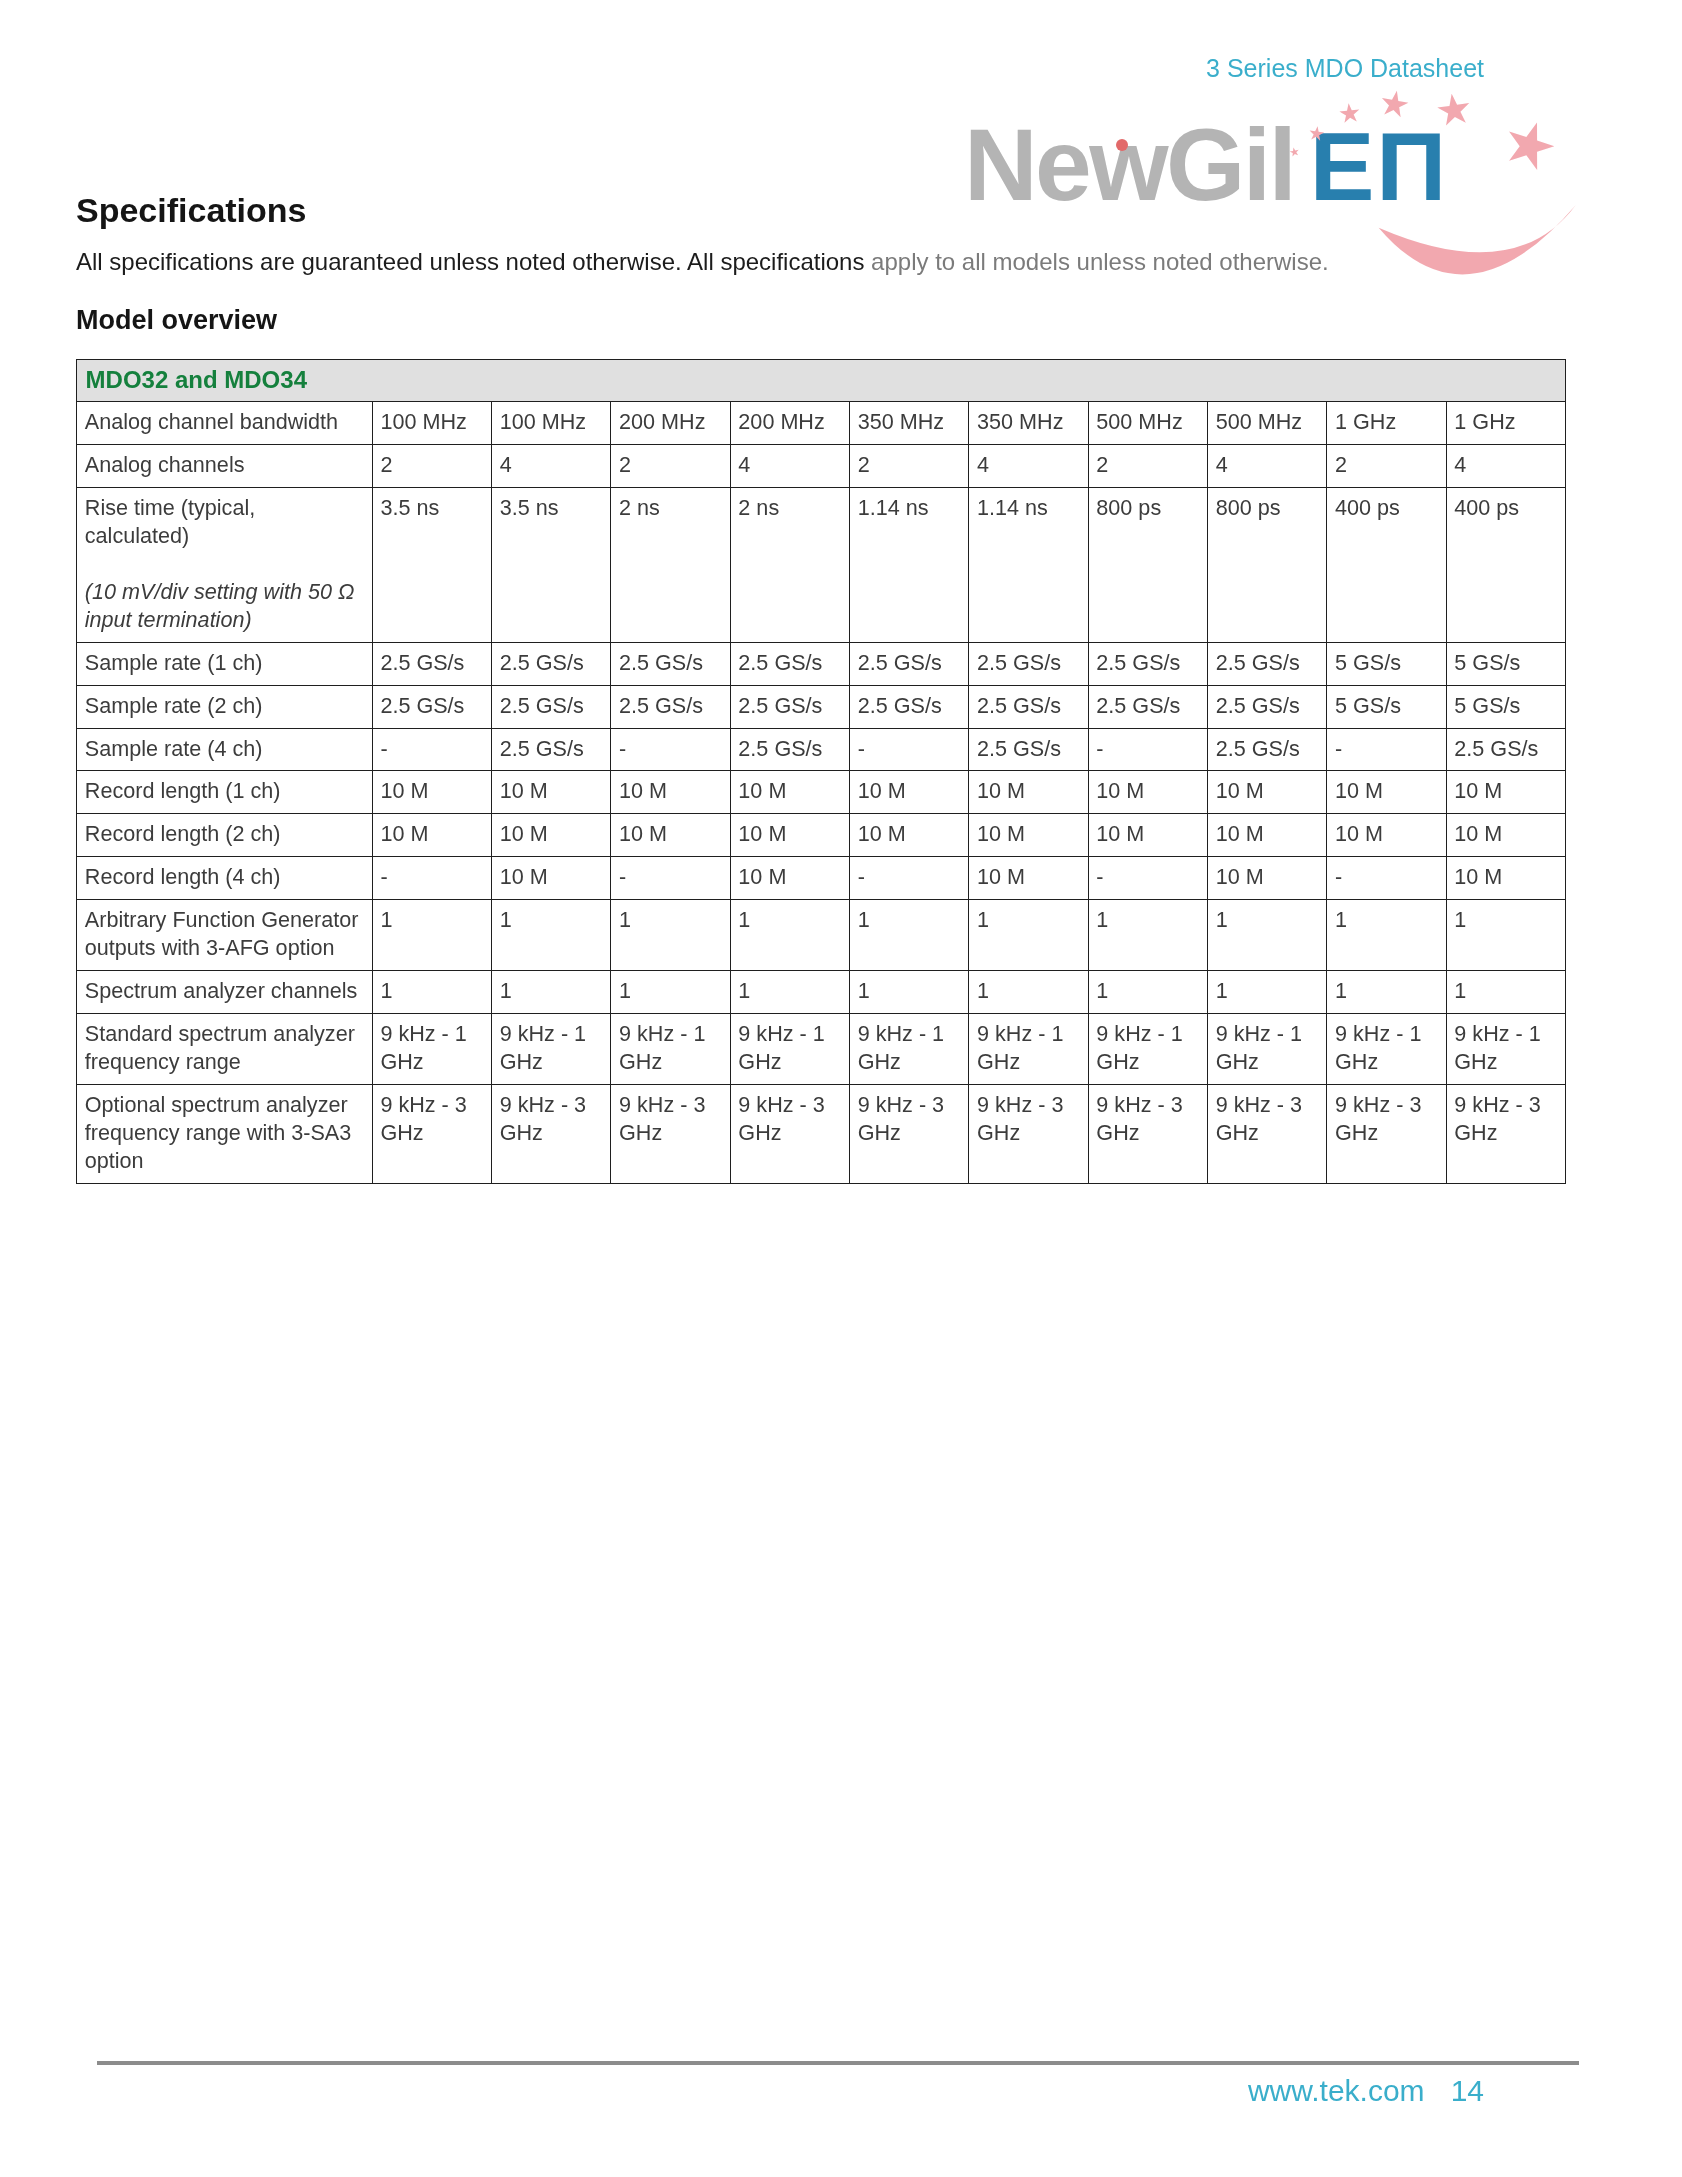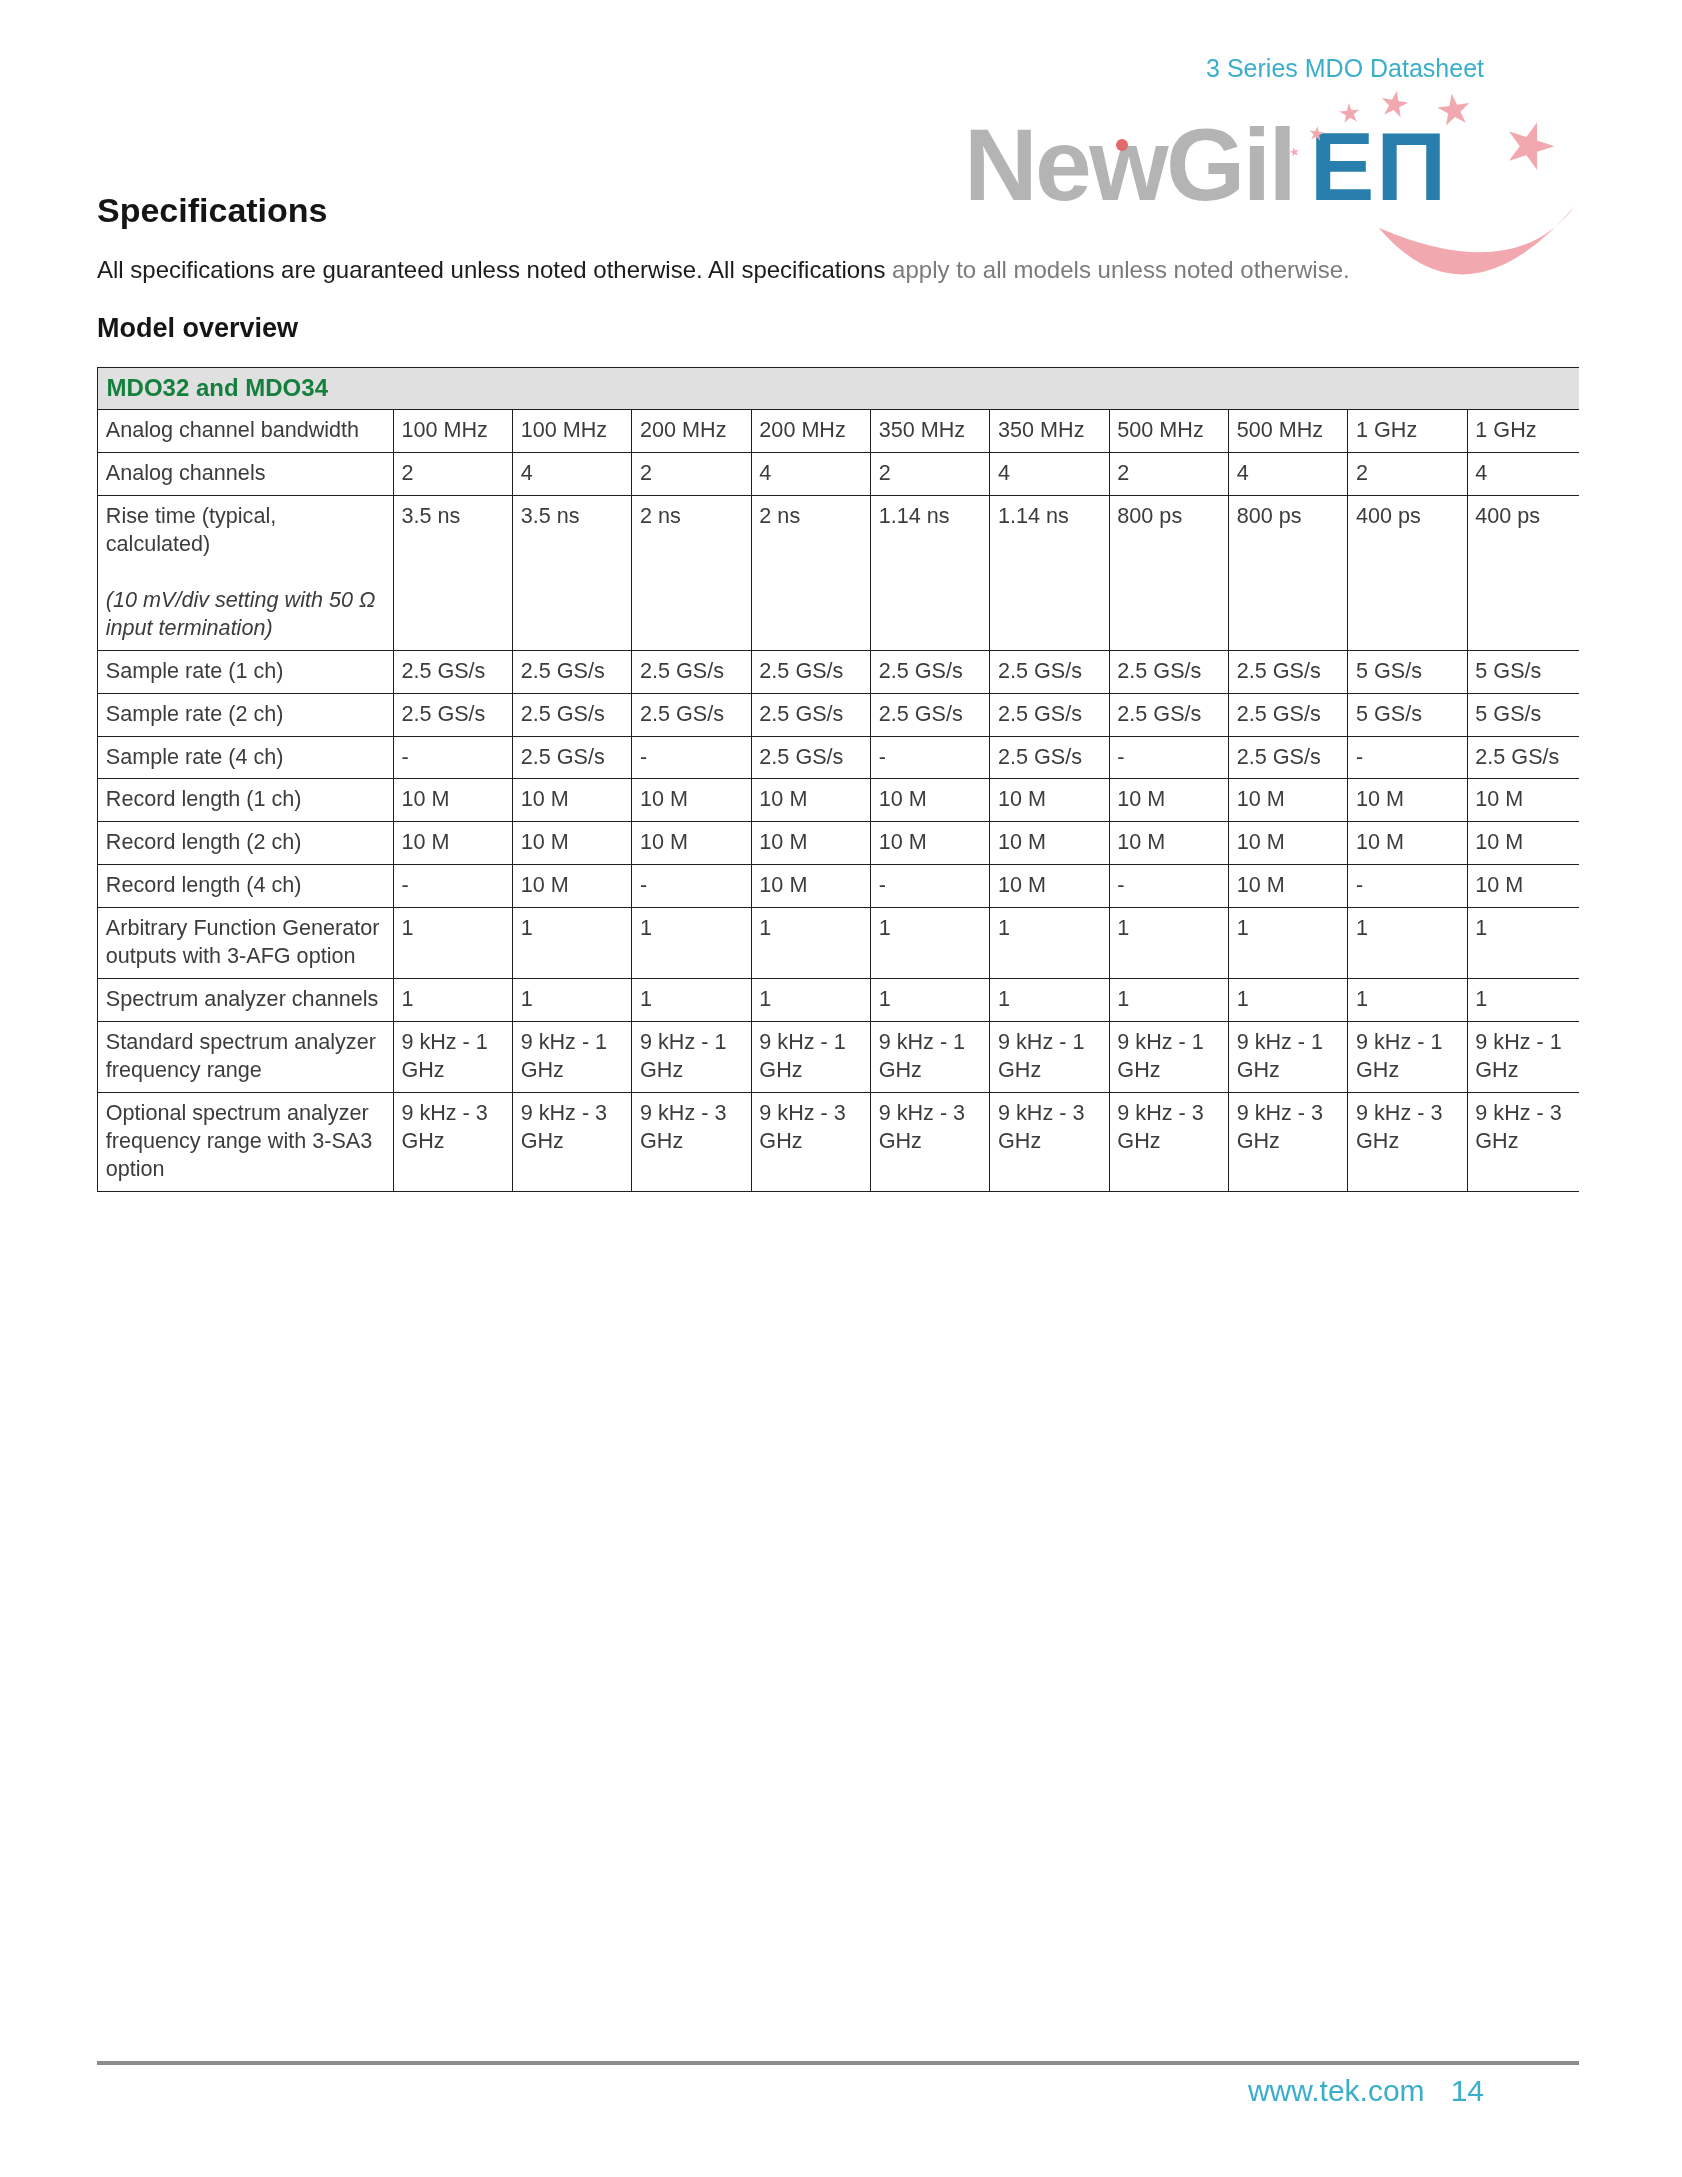--- a/index.html
+++ b/index.html
@@ -66,31 +66,31 @@
   }
   .star-a { left: 325px; top: 55px; font-size: 12px; transform: rotate(-12deg); }
   .star-b { left: 344px; top: 33px; font-size: 19px; transform: rotate(8deg);  }
   .star-c { left: 374px; top: 8.6px; font-size: 26px; transform: rotate(-6deg); }
   .star-d { left: 415px; top: -5.2px; font-size: 35px; transform: rotate(10deg); }
   .star-e { left: 471px; top: -1.7px; font-size: 42px; transform: rotate(-8deg); }
   .star-f { left: 538px; top: 22.5px; font-size: 62px; transform: rotate(18deg); }
   .swoosh { position: absolute; left: 406px; top: 83px; }
 
   
-  .content { padding: 0 93px 0 97px; }
+  .content { padding: 0 93px 0 76px; }
   .page-title {
     margin: 0;
     padding-top: 192px;
     font-size: 34px;
     font-weight: 700;
     color: #151515;
     line-height: 1.1;
   }
   .intro {
-    margin: 26px 0 0 0;
+    margin: 18px 0 0 0;
     font-size: 24px;
     line-height: 1.25;
     color: #1c1c1c;
   }
   .intro .secondary { color: #7b7b7b; }
   .section-title {
     margin: 29px 0 0 0;
     font-size: 27px;
     font-weight: 700;
     color: #151515;

